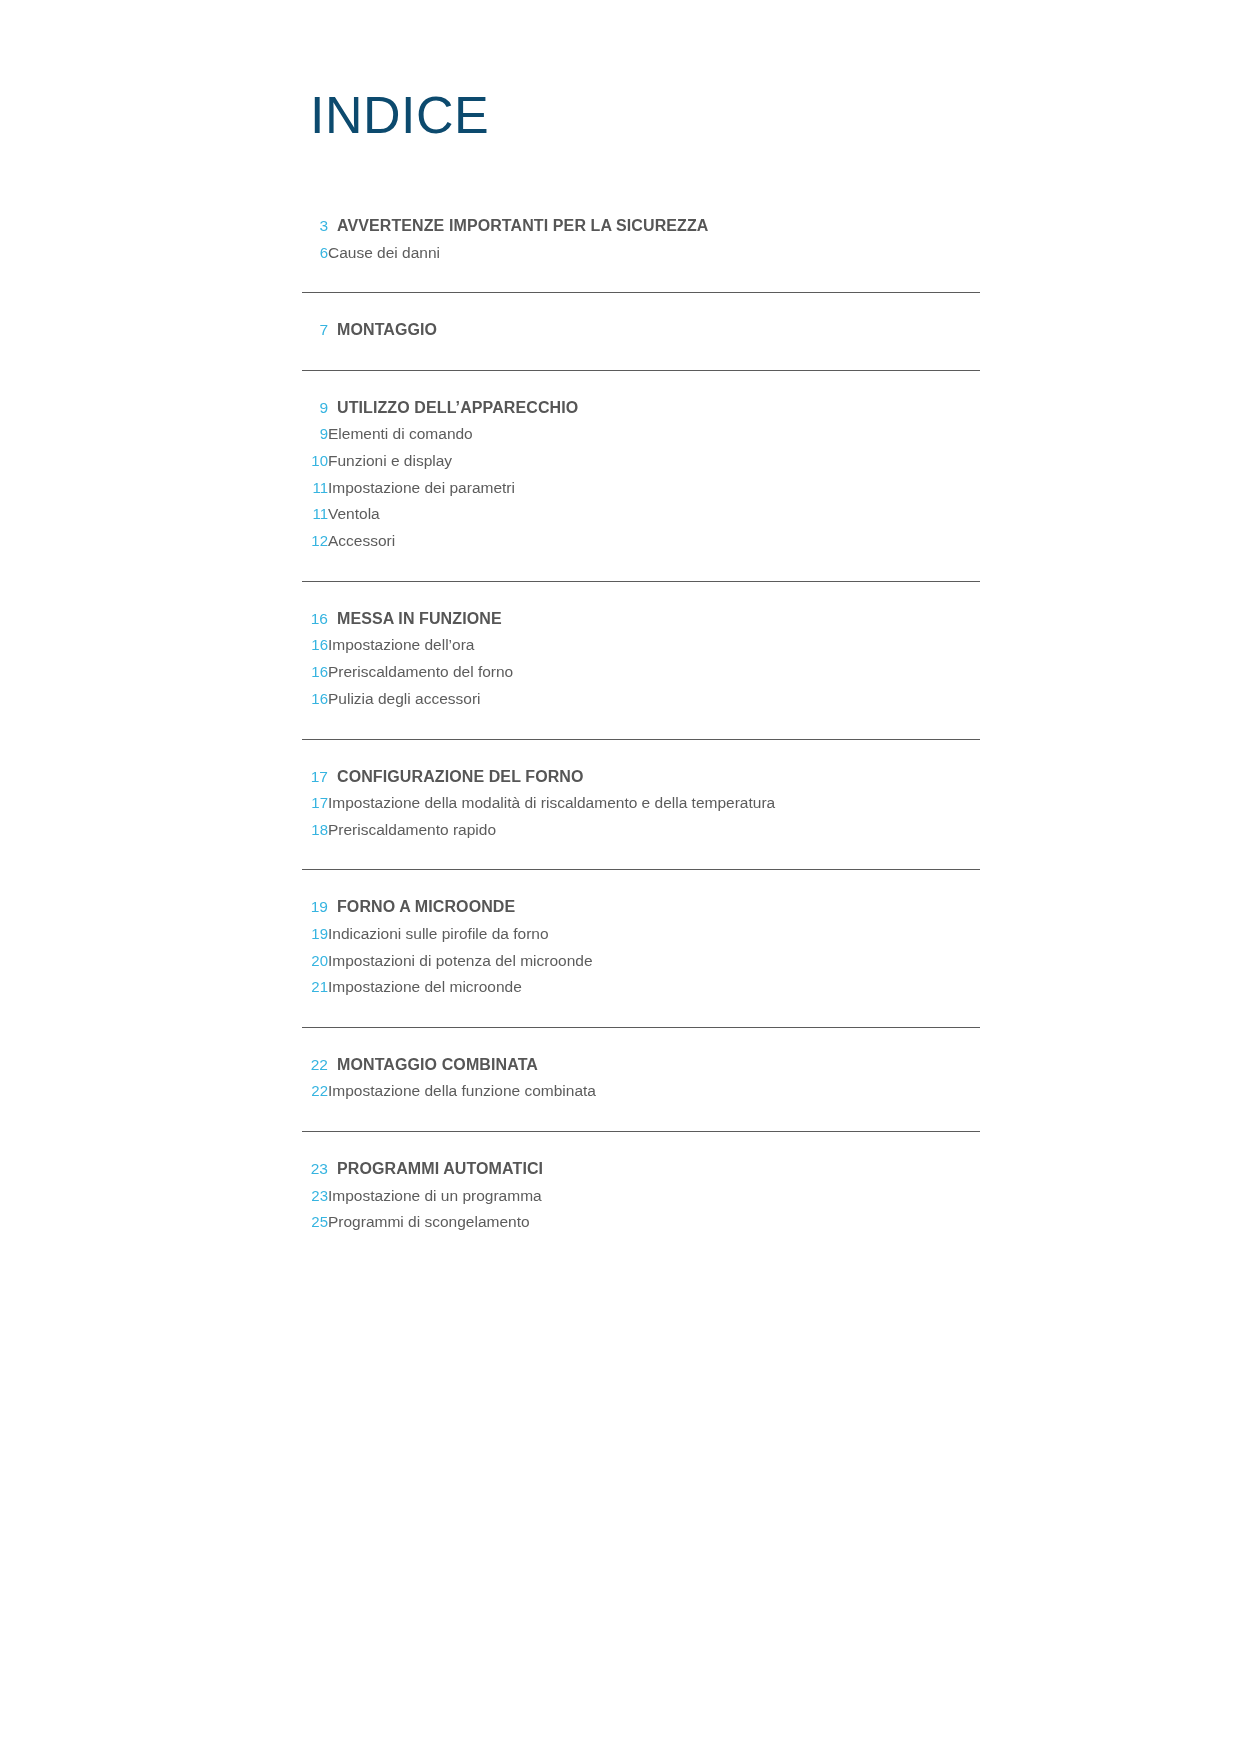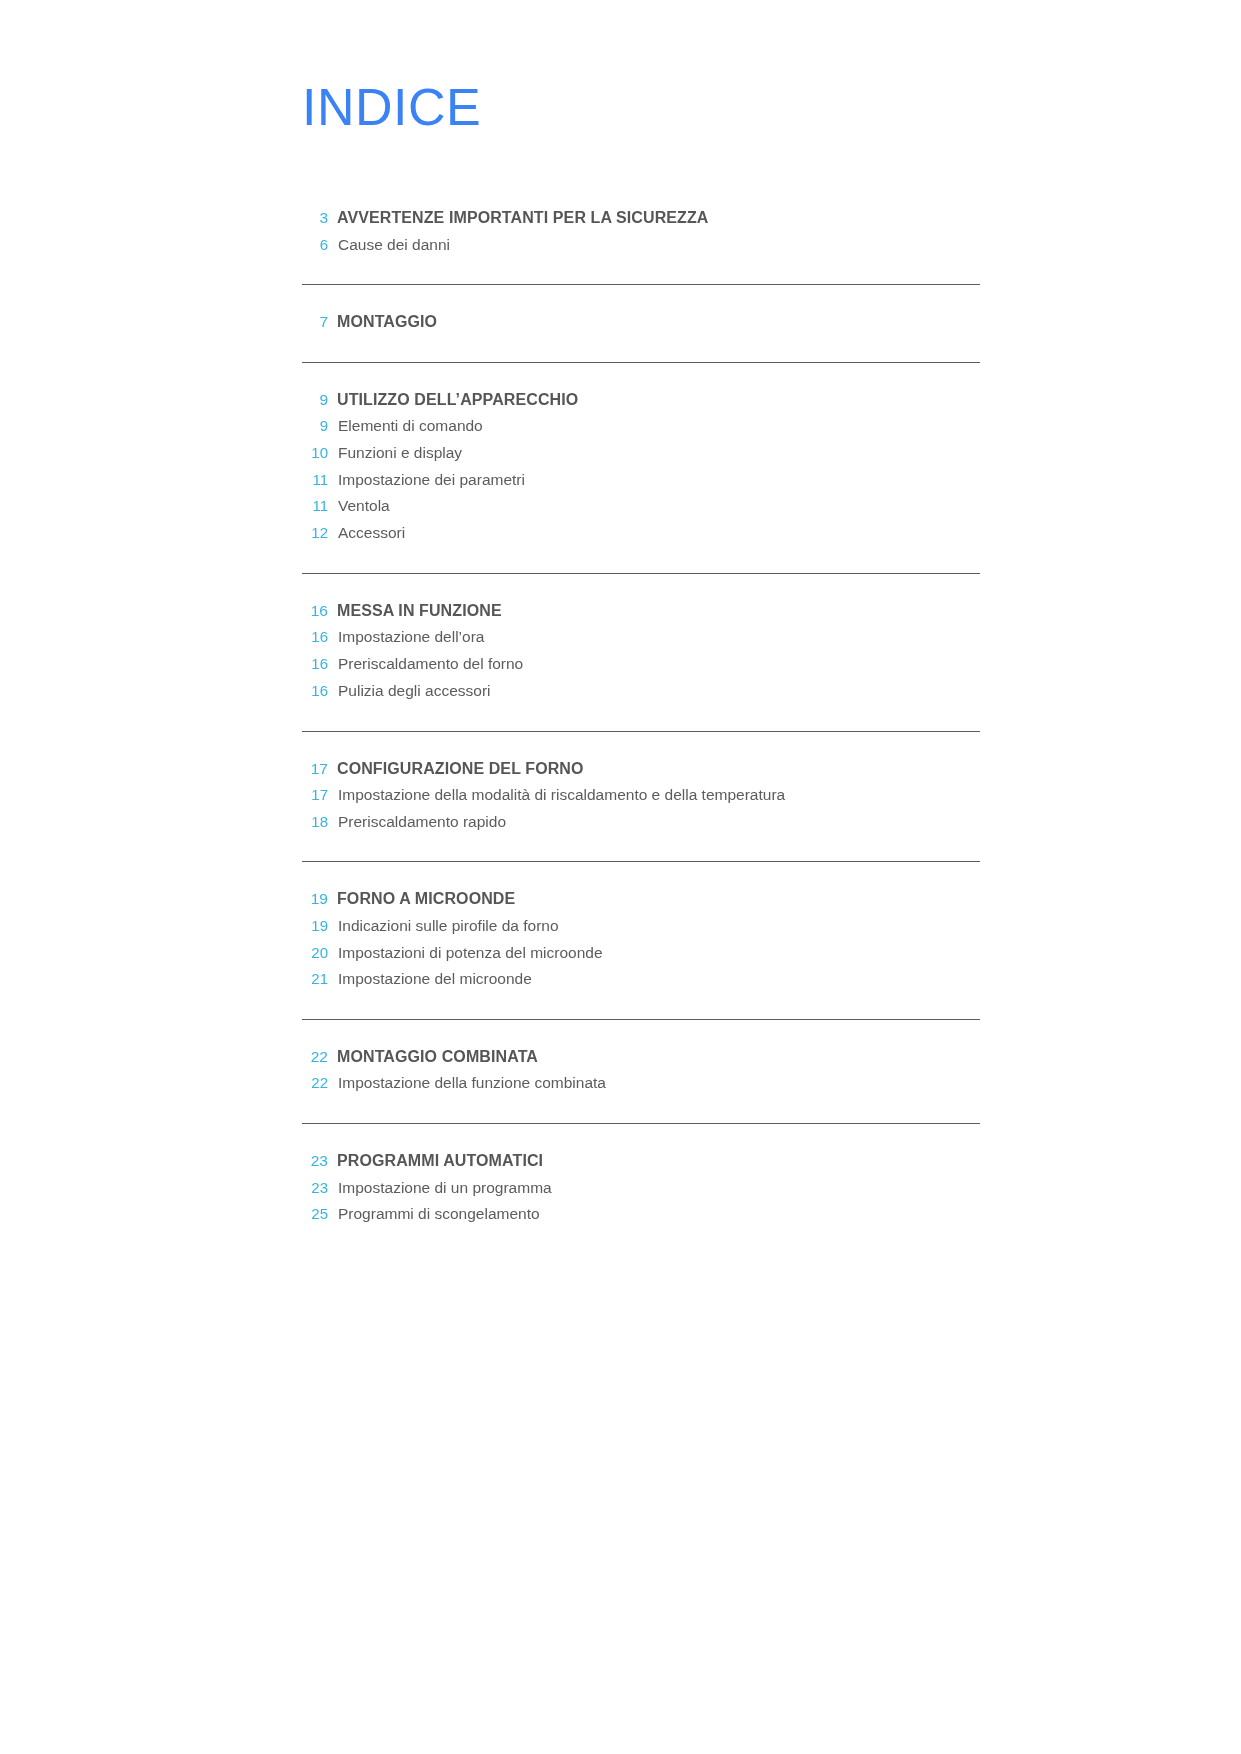--- a/index.html
+++ b/index.html
@@ -22,23 +22,23 @@
   }
   .content {
     position: absolute;
     left: 302px;
     top: 0;
     width: 678px;
   }
   .doc-title {
     font-size: 52px;
     font-weight: 400;
-    color: #3b82f6;
+    color: #0c4a6e;
     letter-spacing: 0.5px;
-    margin: 0;
+    margin: 8px;
     padding-top: 79px;
     line-height: 1.1;
   }
   .toc {
     margin-top: 73px;
   }
   .toc-section {
     position: relative;
   }
   .toc-rule {
@@ -80,21 +80,20 @@
     display: inline-block;
     width: 26px;
     flex: 0 0 26px;
     text-align: right;
     color: #36b4e0;
     font-size: 15px;
     font-weight: 400;
     line-height: 1.25;
   }
   .toc-row .label {
-    margin-left: 10px;
     color: #5c5c5c;
     font-size: 15.5px;
     font-weight: 400;
     line-height: 1.25;
   }
   .toc-row.extra-indent .label {
   }
   .sec-gap-head { margin-top: 28px; }
   .sec-items { margin-top: 5px; }
   .sec-bottom-space { height: 30px; }

